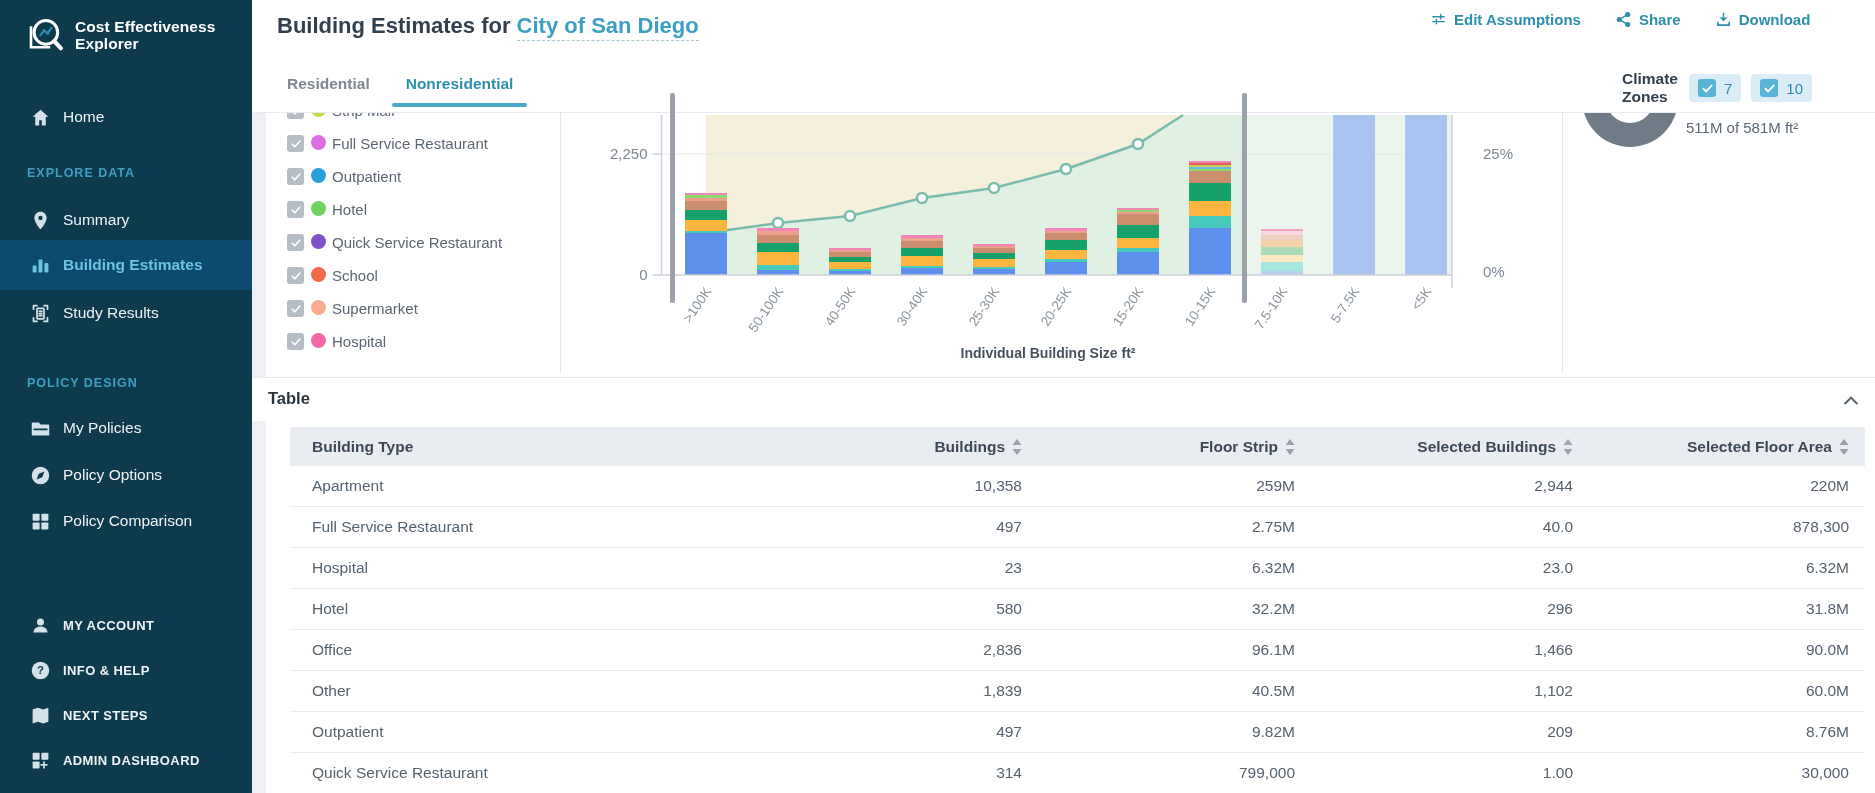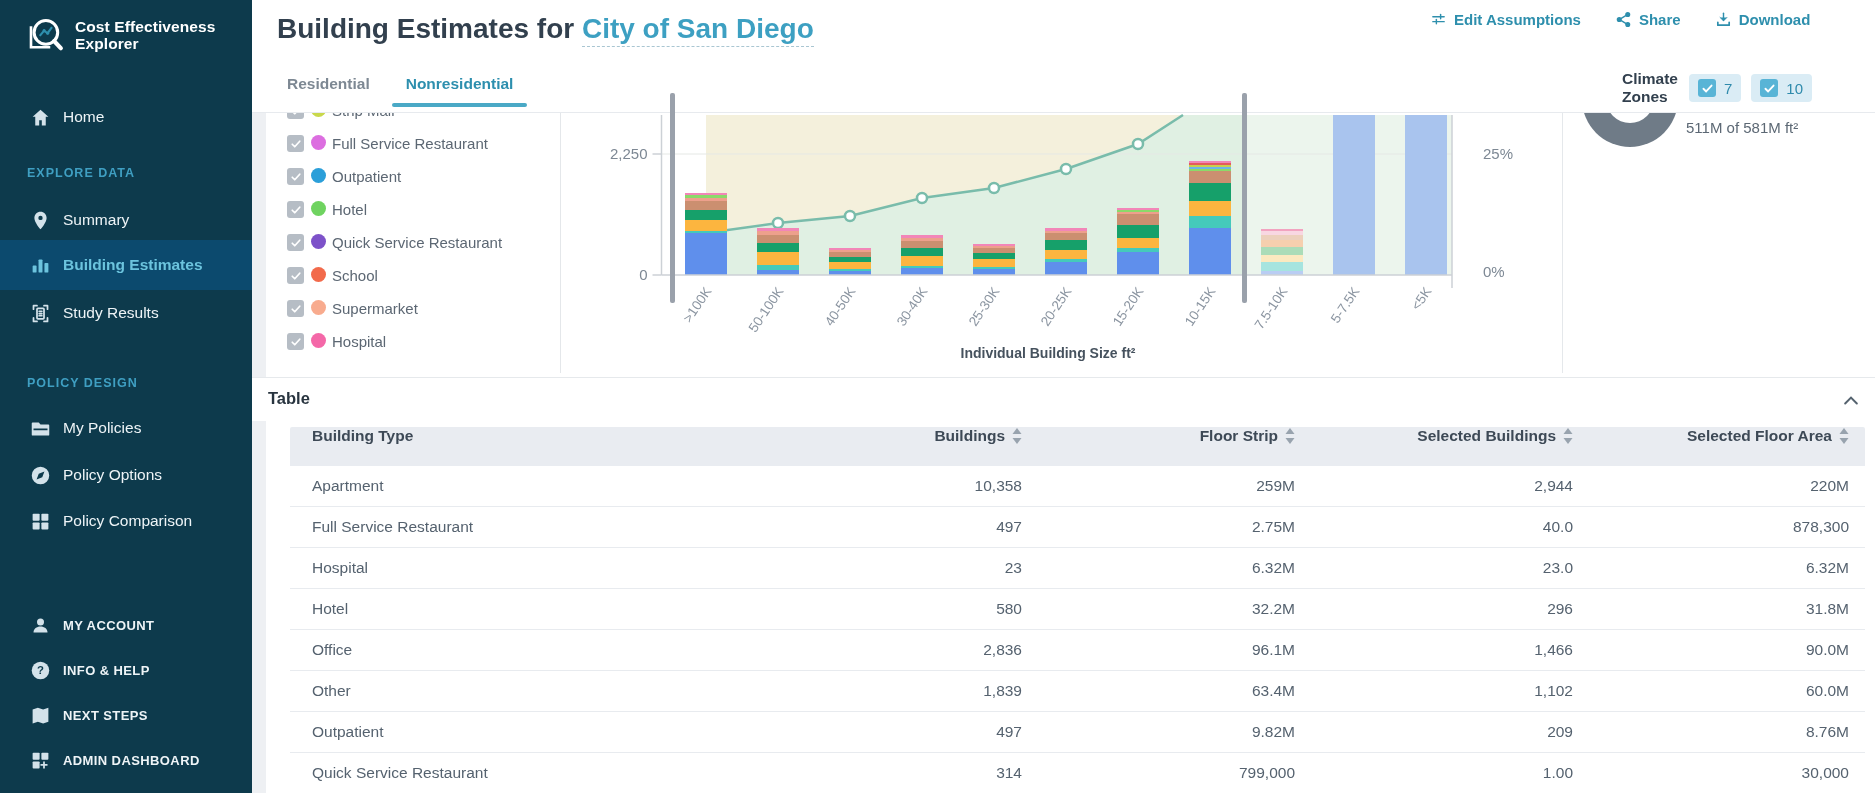--- a/index.html
+++ b/index.html
@@ -15,21 +15,21 @@
   .snav-item { position:absolute; left:0; width:252px; height:34px; display:flex; align-items:center; cursor:pointer; }
   .snav-item .ic { position:absolute; left:28px; width:24px; height:24px; color:#d3e2ea; display:flex; align-items:center; justify-content:center;}
   .snav-item .lb { position:absolute; left:63px; font-size:15.5px; color:#eef4f7; }
   .snav-item.active { background:#0c4a6e; height:50px; }
   .snav-item.active .lb, .snav-item.active .ic { color:#6cc4de; font-weight:bold; }
   .sgroup-title { position:absolute; left:27px; font-size:12.5px; font-weight:bold; letter-spacing:1px; color:#3f9fc2; }
   .sfoot .lb { font-size:13px; font-weight:bold; letter-spacing:.4px; }
   .ic svg { display:block; }
 
   
-  .page-title { position:absolute; left:277px; top:13px; font-size:28px; font-weight:bold; color:#32404e; }
+  .page-title { position:absolute; left:277px; top:13px; font-size:22px; font-weight:bold; color:#32404e; }
   .page-title .link { color:#3da0c2; font-weight:bold; border-bottom:1.5px dashed #a9c6d2; padding-bottom:2px; cursor:pointer; }
   .actions { position:absolute; top:11px; left:1430px; display:flex; gap:34px; }
   .act { display:flex; align-items:center; gap:7px; color:#2e8fad; font-size:15px; font-weight:bold; cursor:pointer; white-space:nowrap; }
   .act .ic { width:17px; height:17px; }
   .tabs { position:absolute; left:287px; top:75px; display:flex; gap:36px; }
   .tab { font-size:15.5px; font-weight:bold; color:#7d8893; cursor:pointer; padding-bottom:14px; position:relative;}
   .tab.active { color:#2d8fae; }
   .tab.active:after { content:""; position:absolute; left:-14px; right:-14px; bottom:0px; height:4px; border-radius:3px; background:#4aa9c6; }
   .climate { position:absolute; top:70px; left:1622px; display:flex; align-items:center; gap:9px; }
   .climate .cl { font-size:15.5px; font-weight:bold; color:#32404e; margin-right:2px;}
@@ -52,21 +52,21 @@
   .donut { position:absolute; left:19px; top:-62px; width:96px; height:96px; border-radius:50%; }
   .donut .hole { position:absolute; left:24px; top:24px; width:48px; height:48px; background:#fff; border-radius:50%; }
   .donut-caption { position:absolute; left:123px; top:6px; font-size:15px; color:#5c6874; }
   .slider-handle { position:absolute; width:5px; height:210px; top:93px; background:#9aa1ab; border-radius:2px; z-index:5; cursor:ew-resize; }
 
   
   .table-bar { position:absolute; left:252px; top:377px; width:1623px; height:44px; border-top:1px solid #e6e9ec; background:#fff; }
   .table-title { position:absolute; left:16px; top:11px; font-size:16.5px; font-weight:bold; color:#28343f; }
   .collapse-btn { position:absolute; left:1589px; top:13px; width:20px; height:20px; color:#55636f; cursor:pointer; }
   .dtable { position:absolute; left:290px; top:427px; width:1575px; }
-  .thead { display:flex; height:39px; background:#e9ecf1; align-items:flex-start; border-radius:2px 2px 0 0; }
+  .thead { display:flex; height:39px; background:#e9ecf1; align-items:center; border-radius:2px 2px 0 0; }
   .th { font-size:15.5px; font-weight:bold; color:#3d4956; display:flex; align-items:center; }
   .th.num { justify-content:flex-end; }
   .sort { display:flex; flex-direction:column; gap:2px; margin-left:7px; color:#98a3ae; }
   .trow { display:flex; height:41px; align-items:center; border-bottom:1px solid #e8ebef; background:#fff; }
   .td { font-size:15.5px; color:#55626f; }
   .td.num { text-align:right; }
   .c0 { width:475px; padding-left:22px; }
   .c1 { width:273px; padding-right:16px; }
   .c2 { width:273px; padding-right:16px; }
   .c3 { width:278px; padding-right:16px; }
@@ -547,21 +547,21 @@
         <div class="trow">
           <div class="td c0">Office</div>
           <div class="td c1 num">2,836</div>
           <div class="td c2 num">96.1M</div>
           <div class="td c3 num">1,466</div>
           <div class="td c4 num">90.0M</div>
         </div>
         <div class="trow">
           <div class="td c0">Other</div>
           <div class="td c1 num">1,839</div>
-          <div class="td c2 num">63.4M</div>
+          <div class="td c2 num">40.5M</div>
           <div class="td c3 num">1,102</div>
           <div class="td c4 num">60.0M</div>
         </div>
         <div class="trow">
           <div class="td c0">Outpatient</div>
           <div class="td c1 num">497</div>
           <div class="td c2 num">9.82M</div>
           <div class="td c3 num">209</div>
           <div class="td c4 num">8.76M</div>
         </div>

